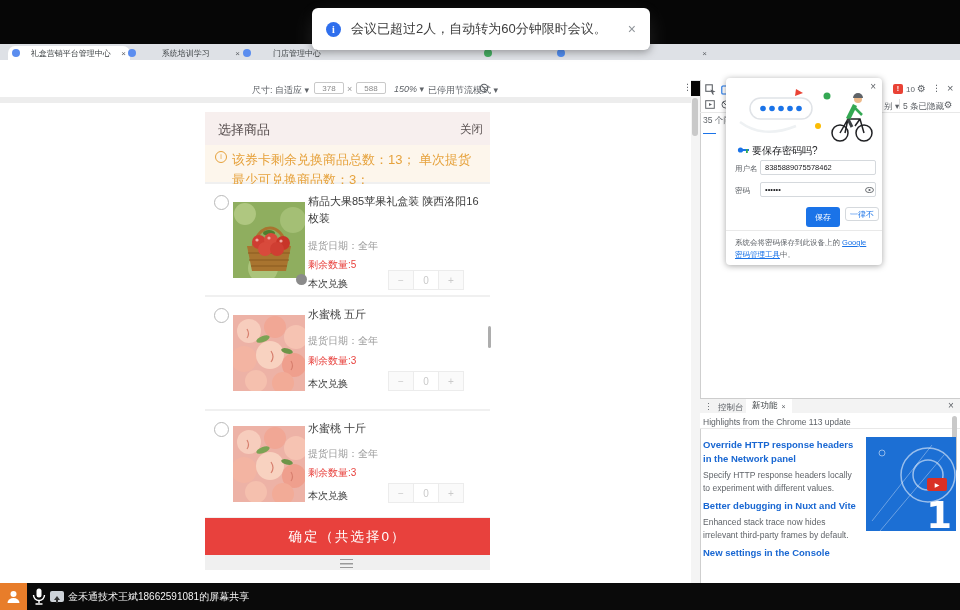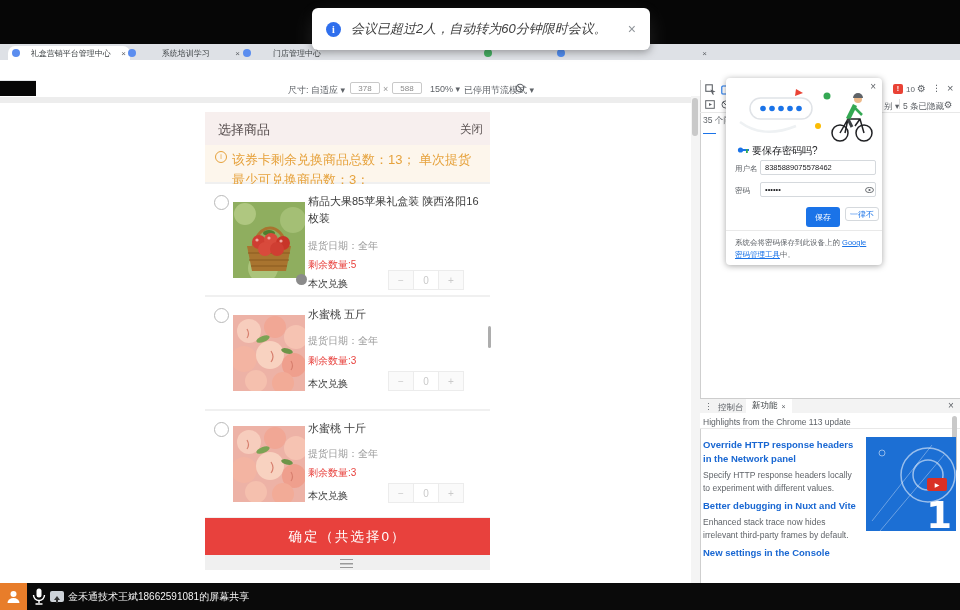--- a/index.html
+++ b/index.html
@@ -15,21 +15,21 @@
   .tab .tx{flex:1;overflow:hidden;text-overflow:ellipsis;}
   .tab .cl{margin-left:4px;font-size:8px;color:#5f6368;}
   .chev{display:inline-block;width:5px;height:5px;border-left:1.4px solid #5f6368;border-bottom:1.4px solid #5f6368;transform:rotate(-45deg);}
   .maxbox{display:inline-block;width:6px;height:6px;border:1.2px solid #5f6368;}
   
   .toolbar{position:absolute;left:0;top:60px;width:960px;height:20px;background:#fff;border-bottom:1px solid #e4e6e8;}
   .urltext{position:absolute;left:72px;top:66px;font-size:10px;color:#2d2f31;letter-spacing:0;}
   .chip{position:absolute;left:934px;top:63px;height:12px;border:1px solid #d93025;border-radius:7px;
         display:flex;align-items:center;padding:0 5px;color:#d93025;font-size:8px;gap:3px;background:#fff;}
   
-  .devicebar{position:absolute;left:0;top:80px;width:691px;height:16px;background:#fff;border-bottom:5px solid #4c1d95;font-size:9px;color:#5f6368;margin-left:36px;}
+  .devicebar{position:absolute;left:0;top:80px;width:691px;height:16px;background:#fff;border-bottom:5px solid #4c1d95;font-size:9px;color:#5f6368;}
   .numin{position:absolute;width:28px;height:10px;border:1px solid #c9c9c9;border-radius:2px;font-size:8px;color:#8a8a8a;text-align:center;padding:0;background:#fff;font-family:inherit;}
   
   .pagearea{position:absolute;left:0;top:96px;width:691px;height:487px;background:#fff;}
   .grayband{position:absolute;left:0;top:97px;width:691px;height:6px;background:#ededed;}
   
   .modal{position:absolute;left:205px;top:112px;width:285px;height:458px;background:#f0f0f0;}
   .m-head{position:absolute;left:205px;top:112px;width:285px;height:33px;background:#f7efee;}
   .m-title{position:absolute;left:218px;top:121px;font-size:13px;color:#534a4a;}
   .m-close{position:absolute;left:460px;top:122px;font-size:11.5px;color:#5b5353;}
   .warn{position:absolute;left:205px;top:145px;width:285px;height:37px;background:#fdf6ec;display:flex;padding:5px 10px 0 10px;box-sizing:border-box;}
@@ -76,21 +76,21 @@
             color:#fff;font-size:8px;display:flex;align-items:center;justify-content:center;}
   .btn-never{position:absolute;left:119px;top:129px;width:34px;height:14px;border:1px solid #d5d9dd;border-radius:3px;
              color:#1a73e8;font-size:8px;display:flex;align-items:center;justify-content:center;background:#fff;box-sizing:border-box;}
   .pwd-foot{position:absolute;left:9px;top:159px;width:140px;font-size:7.5px;color:#5f6368;line-height:1.65;}
   .pwd-foot a{color:#1a73e8;text-decoration:underline;}
   
   .toast{position:absolute;left:312px;top:8px;width:338px;height:42px;background:#fff;border-radius:6px;z-index:50;
          box-shadow:0 8px 22px rgba(255,255,255,.12), 0 2px 8px rgba(0,0,0,.4);display:flex;align-items:center;padding:0 14px;box-sizing:border-box;}
   .toast .tic{width:15px;height:15px;border-radius:50%;background:#2f6fed;color:#fff;font-size:10px;font-weight:bold;
               line-height:15px;text-align:center;flex:0 0 auto;font-family:"Liberation Serif",serif;}
-  .toast .ttx{font-size:13px;color:#3d3d3d;margin-left:10px;white-space:nowrap;font-style:italic;}
+  .toast .ttx{font-size:13px;color:#3d3d3d;margin-left:10px;white-space:nowrap;}
   .toast .tcl{margin-left:auto;font-size:14px;color:#8f9499;}
   
   .sharebar{position:absolute;left:0;top:583px;width:960px;height:27px;background:#0a0a0a;}
   .sb-person{position:absolute;left:0;top:583px;width:27px;height:27px;background:#e87d2a;display:flex;align-items:center;justify-content:center;}
   .sb-text{position:absolute;left:68px;top:583px;height:31px;line-height:27px;font-size:10px;color:#f2f2f2;}
 </style>
 </head>
 <body>
 
 <div class="root">
@@ -166,21 +166,21 @@
     </span>
   </div>
 
   <div class="devicebar">
     <span class="abs" style="left:252px;top:4px;">
       <span>尺寸: 自适应</span> <span>▾</span>
     </span>
     <input class="numin" style="left: 314px; top: 2px;" readonly="" value="378">
     <span class="abs" style="left:347px;top:4px;color:#9a9a9a;">×</span>
     <input class="numin" style="left: 356px; top: 2px;" readonly="" value="588">
-    <span class="abs" style="left:394px;top:4px;">
+    <span class="abs" style="left:394px;top:4px;font-style:italic;">
       <span>150%</span> <span>▾</span>
     </span>
     <span class="abs" style="left:428px;top:4px;">
       <span>已停用节流模式</span> <span>▾</span>
     </span>
     <svg class="abs" style="left:479px;top:3px;" width="10" height="10" viewBox="0 0 10 10">
       <circle cx="5" cy="5" r="3.7" stroke="#5f6368" stroke-width="1.1" fill="none"></circle>
         <path d="M2.4,2.4 L7.6,7.6" stroke="#5f6368" stroke-width="1.1"></path>
     </svg>
     <span class="abs ic" style="left:683px;top:3px;font-size:9px;">⋮</span>

